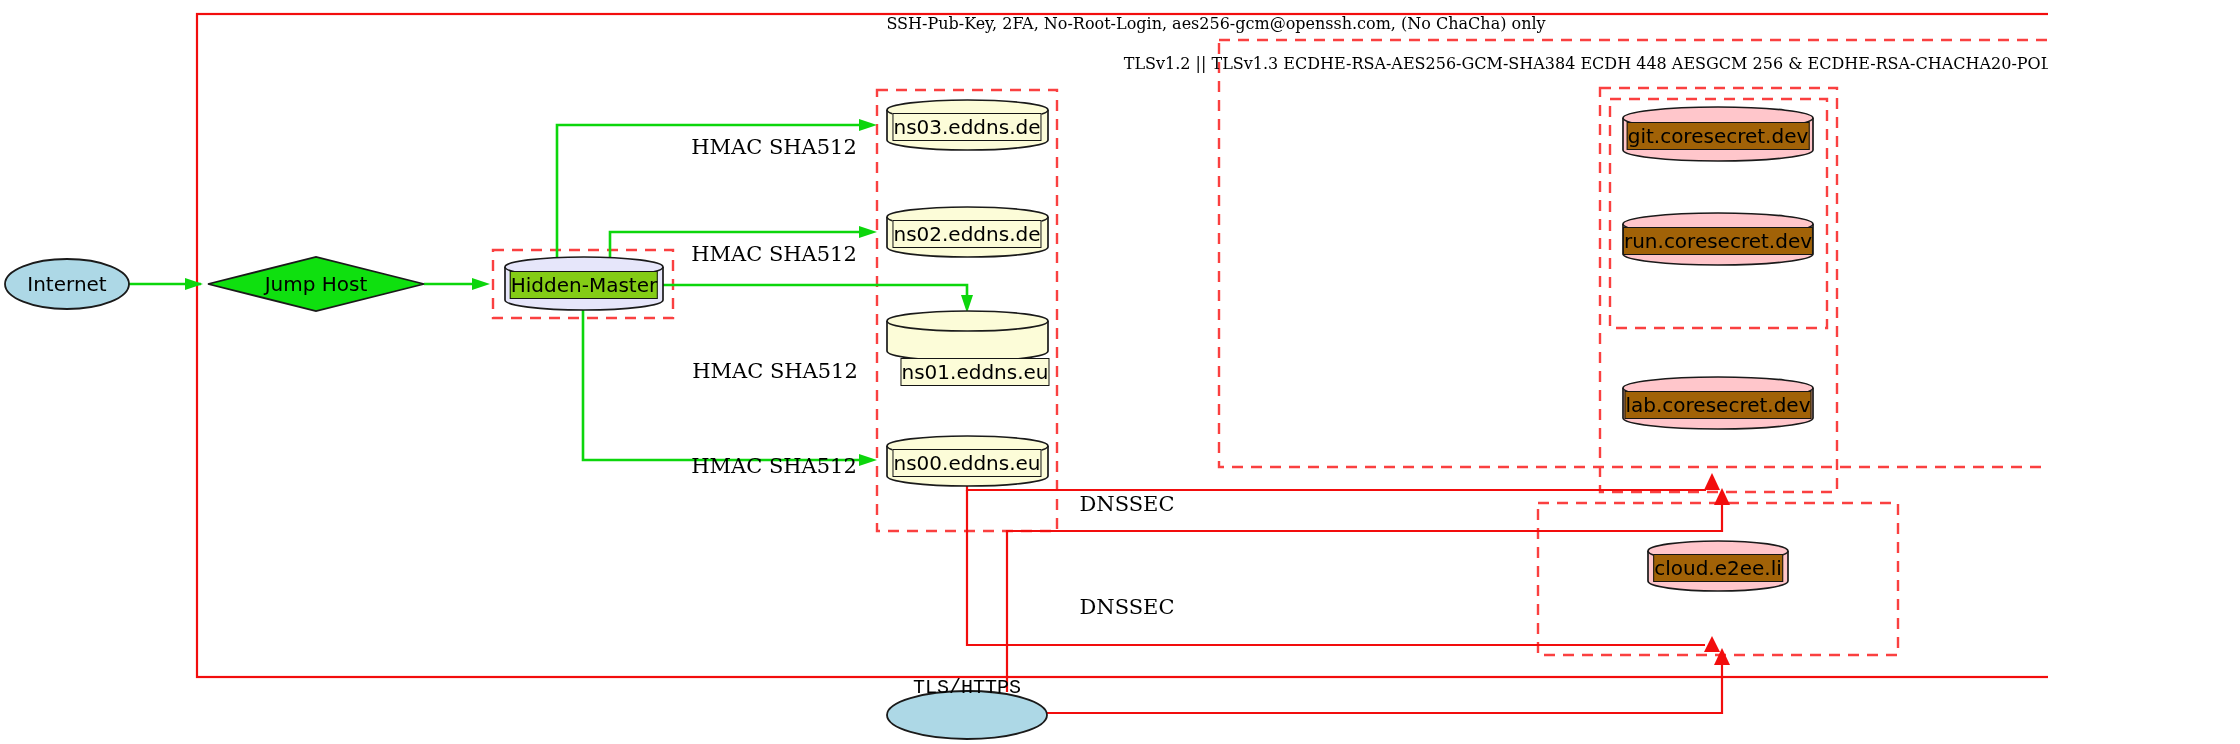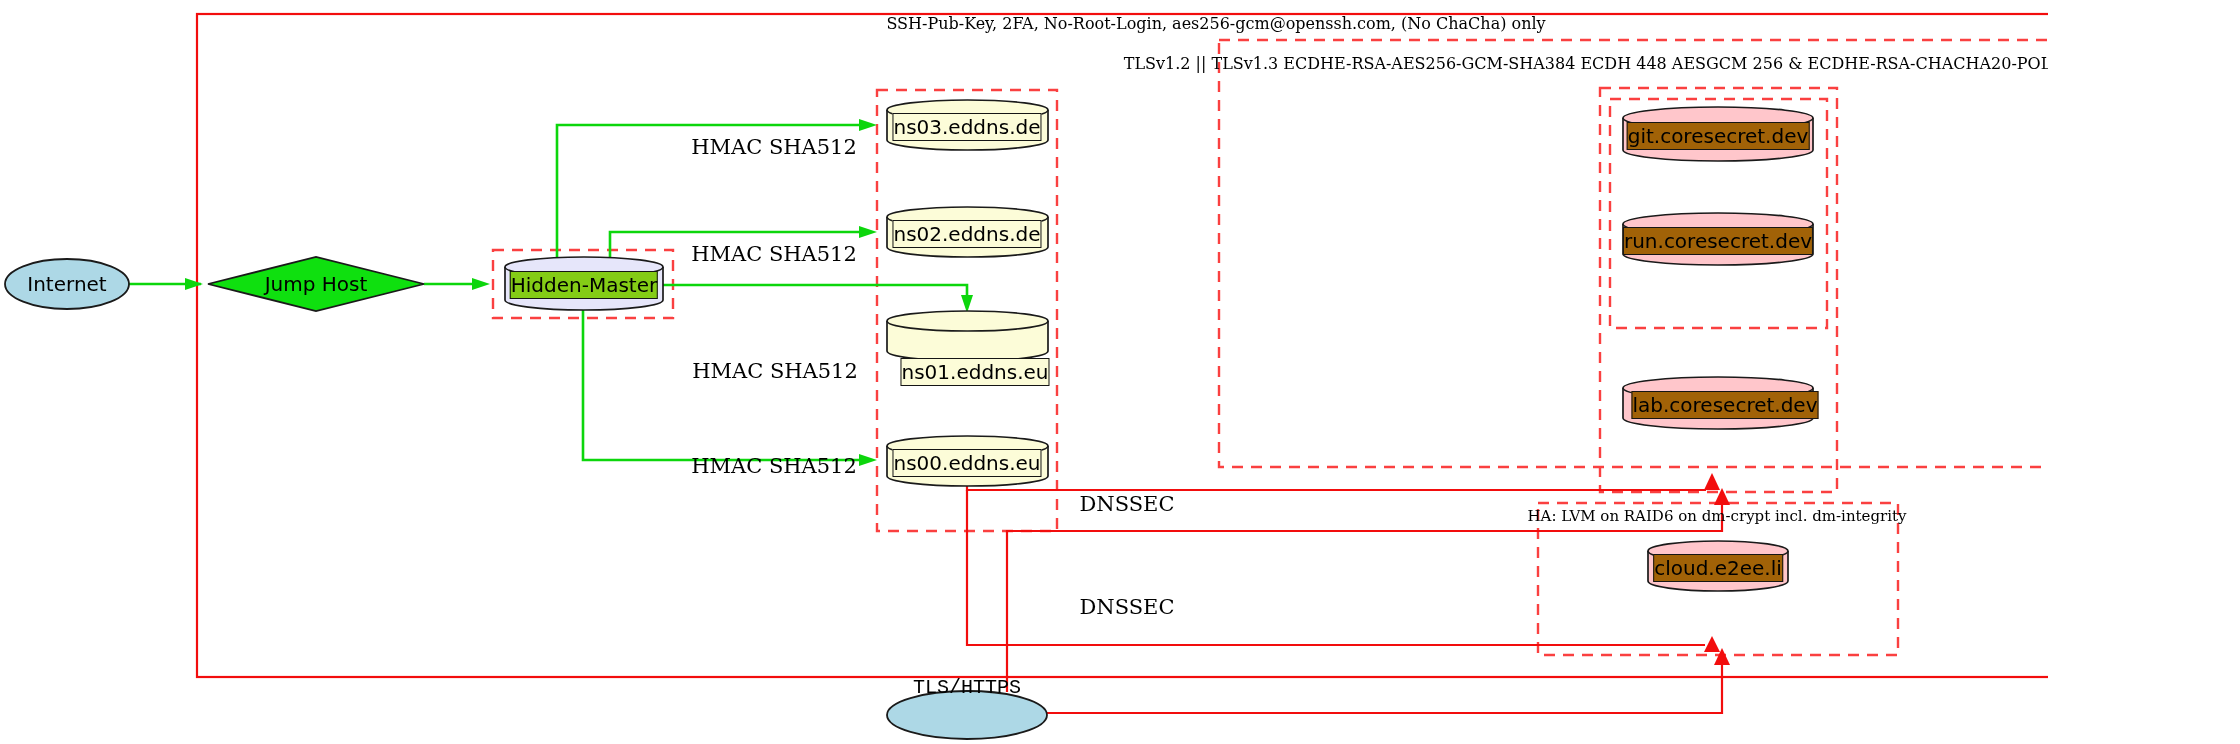--- a/index.html
+++ b/index.html
@@ -100,32 +100,31 @@
       </g>
       <g fill="#ffc6cb">
         <path d="M1648 551 V581 A70 10 0 0 0 1788 581 V551"></path>
         <ellipse cx="1718" cy="551" rx="70" ry="10"></ellipse>
       </g>
     </g>
   </svg>
 
   <div class="lbl clus-lbl" style="left:1216px;top:23px;">SSH-Pub-Key, 2FA, No-Root-Login, aes256-gcm@openssh.com, (No ChaCha) only</div>
   <div class="lbl clus-lbl" style="left:1721px;top:63px;">TLSv1.2 || TLSv1.3 ECDHE-RSA-AES256-GCM-SHA384 ECDH 448 AESGCM 256 &amp; ECDHE-RSA-CHACHA20-POLY1305 ECDH 448 ChaCha20 256</div>
-  <div class="lbl clus-lbl-sm" style="left:1717px;top:516px;">HA: LVM on RAID6 on dm-crypt incl. dm-integrity</div>
 
   <div class="lbl node-lbl" style="left:67px;top:284px;">Internet</div>
   <div class="lbl node-lbl" style="left:316px;top:284px;">Jump Host</div>
   <div class="lbl node-lbl boxed bg-master" style="left:584px;top:285px;">Hidden-Master</div>
   <div class="lbl node-lbl boxed bg-ns" style="left:967px;top:127px;">ns03.eddns.de</div>
   <div class="lbl node-lbl boxed bg-ns" style="left:967px;top:234px;">ns02.eddns.de</div>
   <div class="lbl node-lbl boxed bg-ns" style="left:975px;top:338px;margin-top:34px;">ns01.eddns.eu</div>
   <div class="lbl node-lbl boxed bg-ns" style="left:967px;top:463px;">ns00.eddns.eu</div>
   <div class="lbl node-lbl boxed bg-pink" style="left:1718px;top:136px;">git.coresecret.dev</div>
   <div class="lbl node-lbl boxed bg-pink" style="left:1718px;top:241px;">run.coresecret.dev</div>
-  <div class="lbl node-lbl boxed bg-pink" style="left:1718px;top:405px;margin-left:7px;">lab.coresecret.dev</div>
+  <div class="lbl node-lbl boxed bg-pink" style="left:1718px;top:405px;">lab.coresecret.dev</div>
   <div class="lbl node-lbl boxed bg-pink" style="left:1718px;top:568px;">cloud.e2ee.li</div>
   <div class="lbl node-lbl" style="left:967px;top:687px;font-family:Liberation Mono, monospace;">TLS/HTTPS</div>
 
   <div class="lbl edge-lbl" style="left:774px;top:113px;">HMAC SHA512</div>
   <div class="lbl edge-lbl" style="left:774px;top:220px;">HMAC SHA512</div>
   <div class="lbl edge-lbl" style="left:775px;top:337px;">HMAC SHA512</div>
   <div class="lbl edge-lbl" style="left:774px;top:432px;">HMAC SHA512</div>
   <div class="lbl edge-lbl" style="left:1127px;top:470px;">DNSSEC</div>
   <div class="lbl edge-lbl" style="left:1127px;top:573px;">DNSSEC</div>
 

